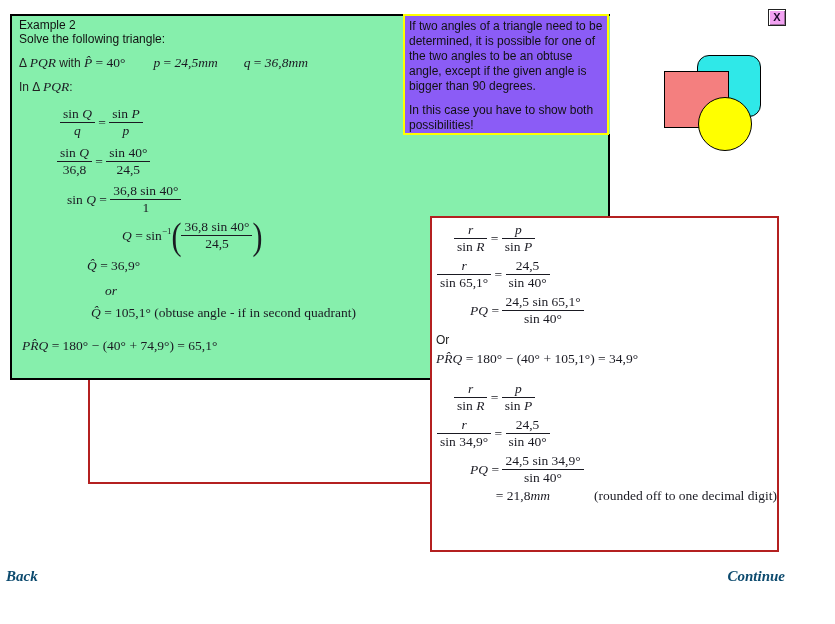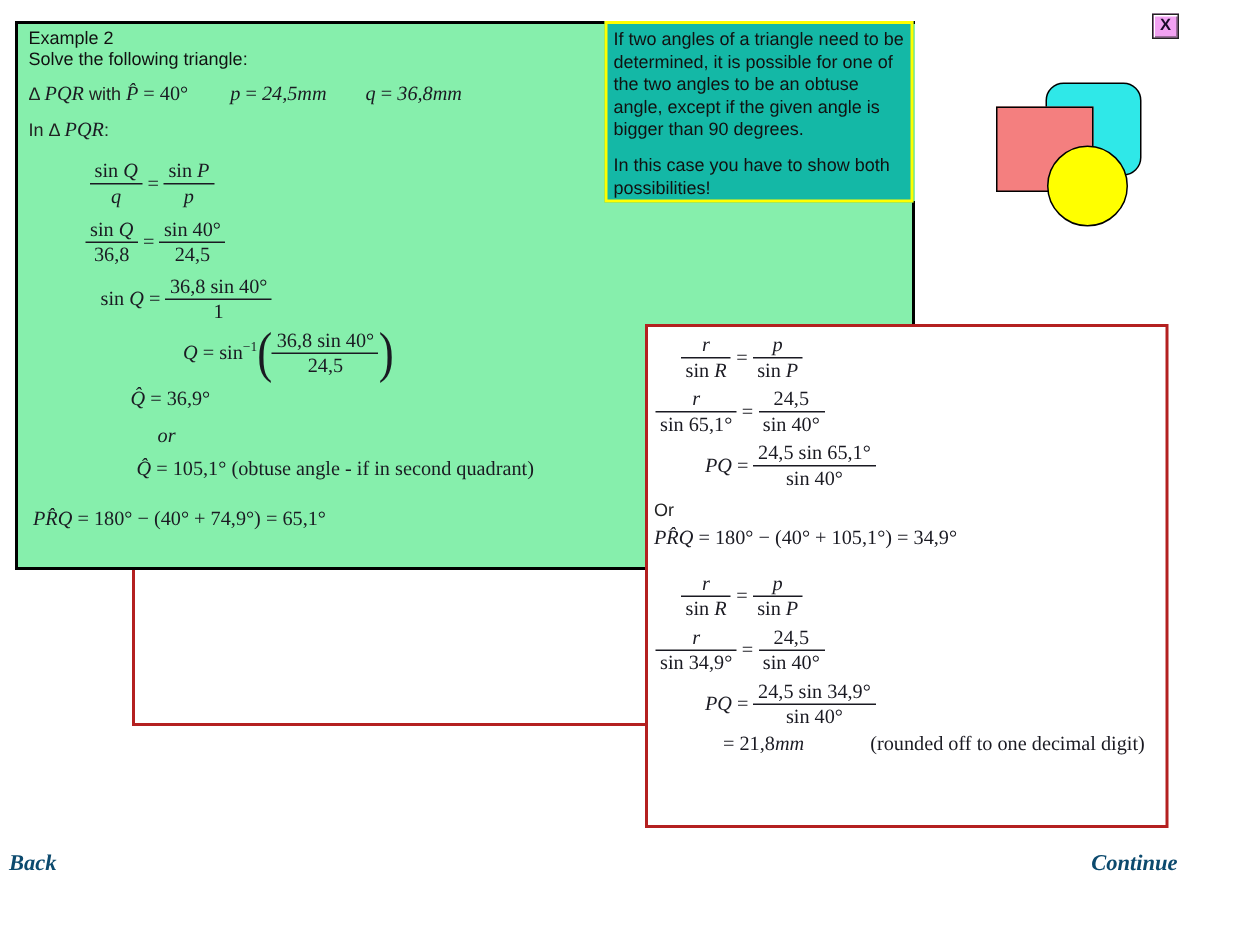--- a/index.html
+++ b/index.html
@@ -23,21 +23,21 @@
   
   .connector{position:absolute;left:608px;top:134px;width:2px;height:82px;
        background:var(--panel_border);z-index:2;}
 
   
   .panel2{position:absolute;left:430px;top:216px;width:349px;height:336px;background:#fff;
        border:2px solid var(--accent_border);z-index:3;box-sizing:border-box;}
   .p2-eqs{position:absolute;left:2px;top:2px;right:0;}
 
   
-  .callout{position:absolute;left:403px;top:14px;width:206px;height:121px;background:#14b8a6;
+  .callout{position:absolute;left:403px;top:14px;width:206px;height:121px;background:#8b5cf6;
        border:2px solid var(--callout_border);z-index:4;box-sizing:border-box;padding:3px 4px;}
   .callout p{margin:0;font-size:12px;line-height:15px;color:#111;}
   .callout p + p{margin-top:9px;}
 
   
   .shape{position:absolute;z-index:5;box-sizing:border-box;border:1px solid #000;}
   .shape-rounded{left:697px;top:55px;width:64px;height:62px;border-radius:12px;
        background:var(--shape_rounded);}
   .shape-square{left:664px;top:71px;width:65px;height:57px;background:var(--shape_square);}
   .shape-circle{left:698px;top:97px;width:54px;height:54px;border-radius:50%;
@@ -101,21 +101,21 @@
   <div class="panel2">
     <div class="p2-eqs">
         <div class="eq-line" style="margin-left: 20px; margin-top: 2px;"><span class="frac"><span class="num"><span class="mtxt">r</span></span><span class="den"><span class="rm">sin </span><span class="mtxt">R</span></span></span><span class="rm"> = </span><span class="frac"><span class="num"><span class="mtxt">p</span></span><span class="den"><span class="rm">sin </span><span class="mtxt">P</span></span></span></div>
         <div class="eq-line" style="margin-left: 3px; margin-top: 3px;"><span class="frac"><span class="num"><span class="mtxt">r</span></span><span class="den"><span class="rm">sin 65,1°</span></span></span><span class="rm"> = </span><span class="frac"><span class="num"><span class="rm">24,5</span></span><span class="den"><span class="rm">sin 40°</span></span></span></div>
         <div class="eq-line" style="margin-left: 36px; margin-top: 3px;"><span class="mtxt">PQ</span><span class="rm"> = </span><span class="frac"><span class="num"><span class="rm">24,5 sin 65,1°</span></span><span class="den"><span class="rm">sin 40°</span></span></span></div>
         <div class="eq-line" style="margin-left: 2px; margin-top: 4px;"><span class="sanst">Or</span></div>
         <div class="eq-line" style="margin-left: 2px; margin-top: 2px; font-family: Liberation Serif, serif;"><span class="mtxt">PR̂Q</span><span class="rm"> = 180° − (40° + 105,1°) = 34,9°</span></div>
         <div class="eq-line" style="margin-left: 20px; margin-top: 14px;"><span class="frac"><span class="num"><span class="mtxt">r</span></span><span class="den"><span class="rm">sin </span><span class="mtxt">R</span></span></span><span class="rm"> = </span><span class="frac"><span class="num"><span class="mtxt">p</span></span><span class="den"><span class="rm">sin </span><span class="mtxt">P</span></span></span></div>
         <div class="eq-line" style="margin-left: 3px; margin-top: 3px;"><span class="frac"><span class="num"><span class="mtxt">r</span></span><span class="den"><span class="rm">sin 34,9°</span></span></span><span class="rm"> = </span><span class="frac"><span class="num"><span class="rm">24,5</span></span><span class="den"><span class="rm">sin 40°</span></span></span></div>
         <div class="eq-line" style="margin-left: 36px; margin-top: 3px;"><span class="mtxt">PQ</span><span class="rm"> = </span><span class="frac"><span class="num"><span class="rm">24,5 sin 34,9°</span></span><span class="den"><span class="rm">sin 40°</span></span></span></div>
-        <div class="eq-line" style="margin-left: 48px; margin-top: 1px;"><span class="rm">= 21,8</span><span class="mtxt">mm</span><span class="gap" style="width: 44px;"></span><span class="rm">(rounded off to one decimal digit)</span></div>
+        <div class="eq-line" style="margin-left: 48px; margin-top: 1px; text-align: right;"><span class="rm">= 21,8</span><span class="mtxt">mm</span><span class="gap" style="width: 44px;"></span><span class="rm">(rounded off to one decimal digit)</span></div>
       </div>
   </div>
 
   <div class="callout">
     <p>If two angles of a triangle need to be determined, it is possible for one of the two angles to be an obtuse angle, except if the given angle is bigger than 90 degrees.</p>
     <p>In this case you have to show both possibilities!</p>
   </div>
 
   <div class="shape shape-rounded"></div>
   <div class="shape shape-square"></div>

